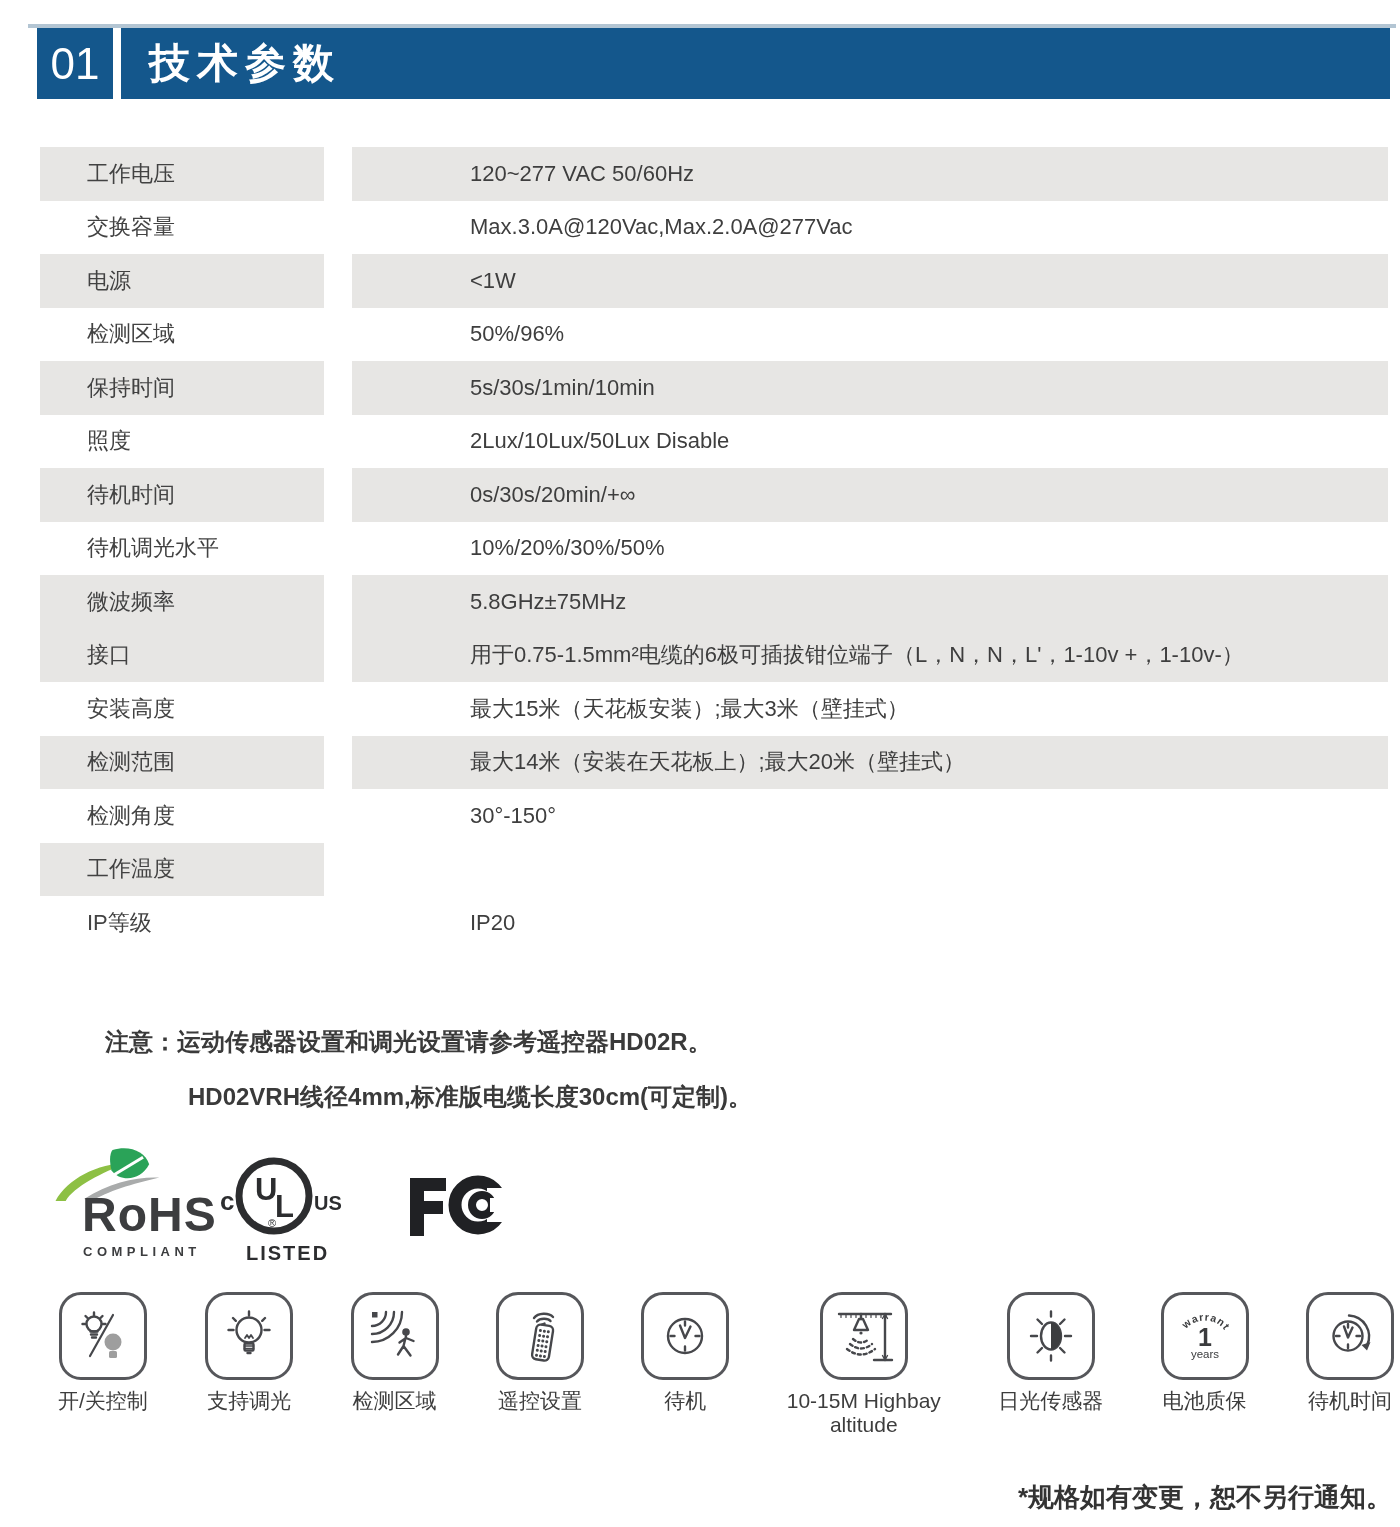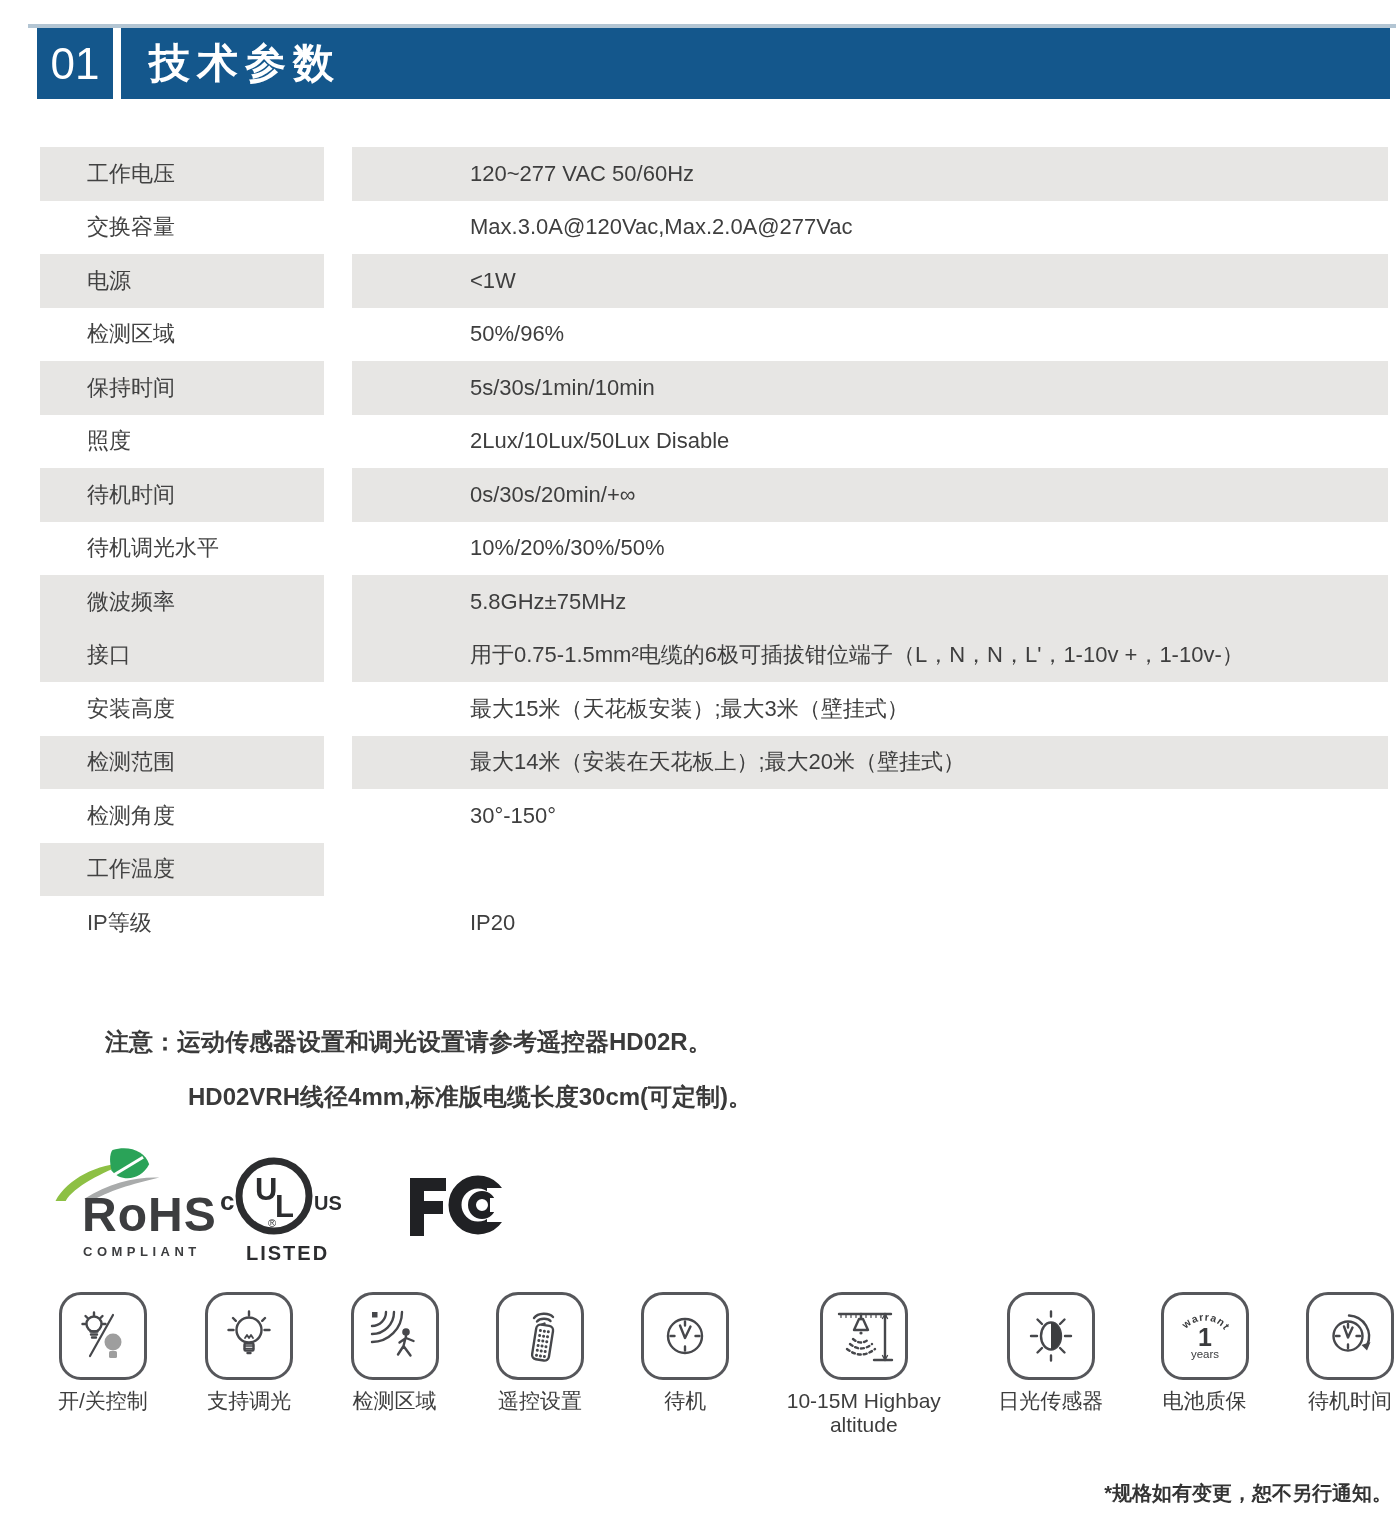--- a/index.html
+++ b/index.html
@@ -45,21 +45,21 @@
               display:flex; justify-content:space-between; align-items:flex-start; }
   .feat { display:flex; flex-direction:column; align-items:center; }
   .fbox { width:88px; height:88px; border:3px solid #56575b; border-radius:22px;
           display:flex; align-items:center; justify-content:center; background:#fff; }
   .flabel { margin-top:9px; font-size:21px; color:#3d3d3d; font-weight:500;
             text-align:center; line-height:1.15; white-space:nowrap; }
   .feat svg { display:block; }
   .ic { stroke:var(--icon_stroke,#46474b); fill:none; stroke-width:2.4;
         stroke-linecap:round; stroke-linejoin:round; }
   
-  .footnote { position:absolute; right:8px; top:1480px; font-size:20px; font-weight:600;
+  .footnote { position:absolute; right:8px; top:1480px; font-size:26px; font-weight:600;
               color:#333333; }
 </style>
 </head>
 <body>
 
 <div class="topline"></div>
 
 <div class="header">
   <div class="hnum">01</div>
   <div class="hbar">技术参数</div>

